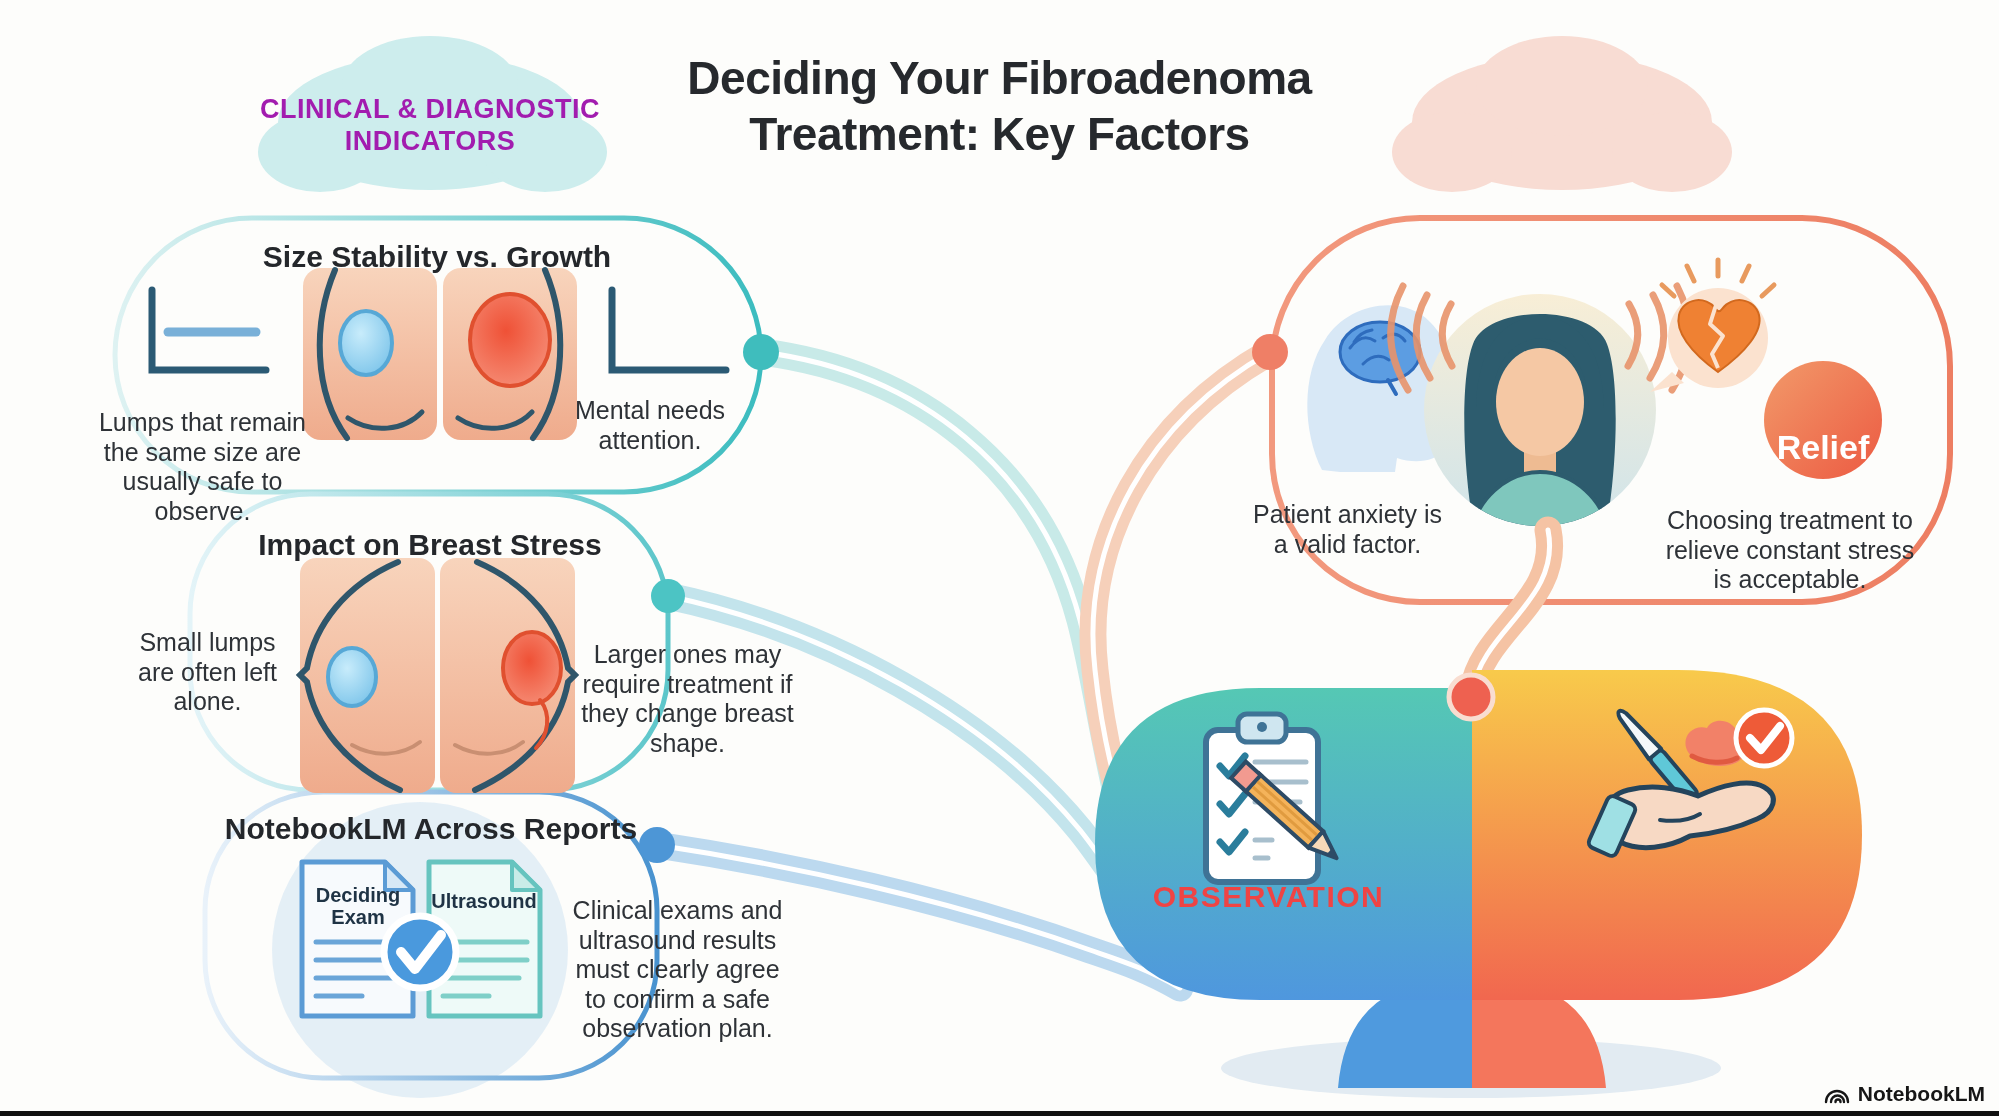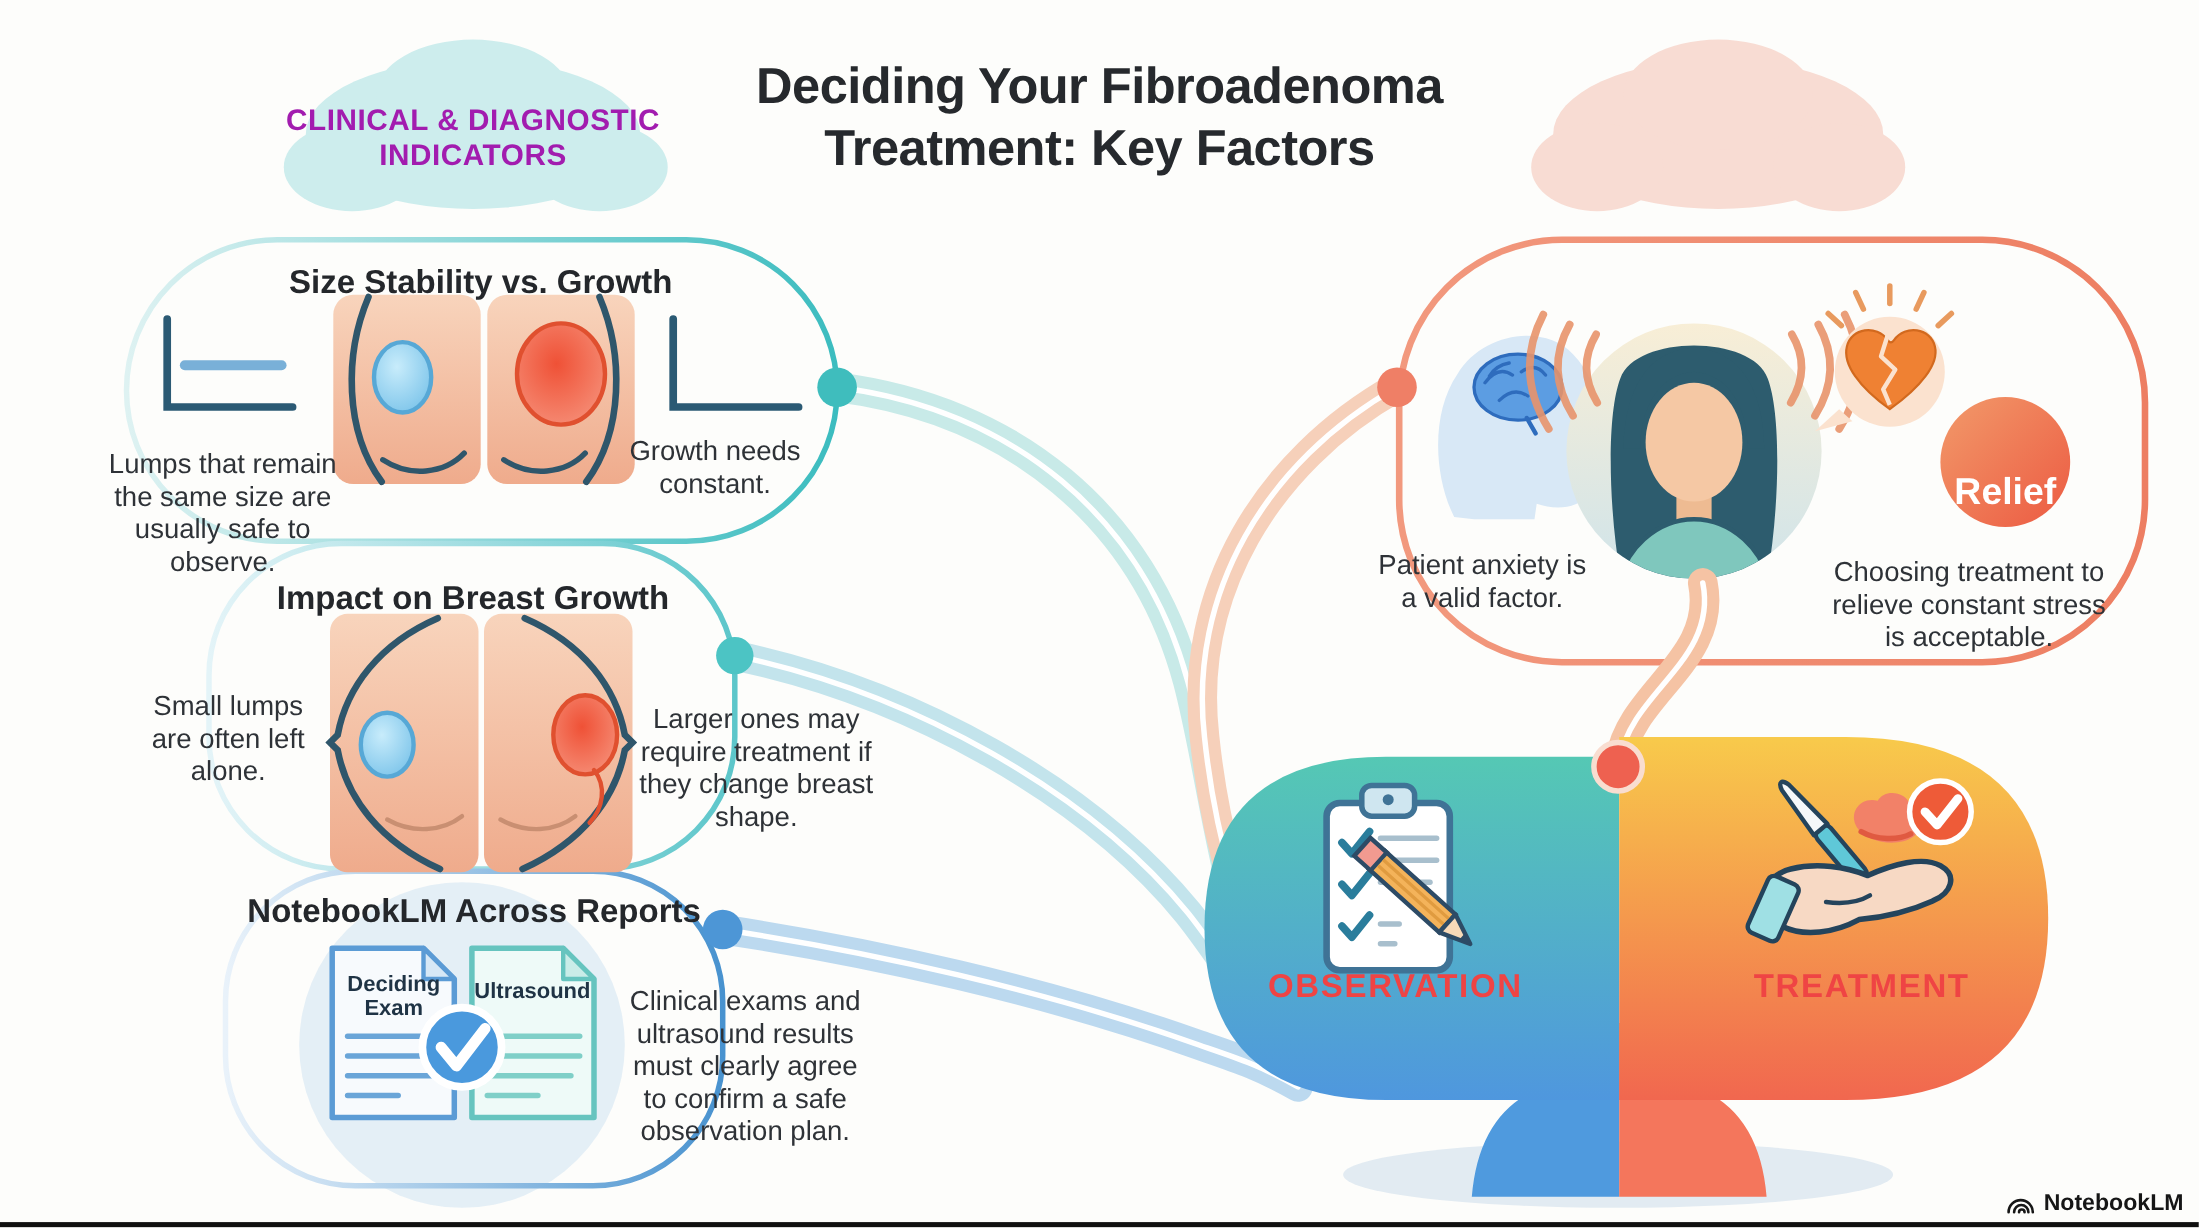--- a/index.html
+++ b/index.html
@@ -270,37 +270,36 @@
   <circle cx="657" cy="845" r="18" fill="#4d96d6"></circle>
   <circle cx="1270" cy="352" r="18" fill="#ef7f66"></circle>
 </svg>
 
 <div class="txt title">Deciding Your Fibroadenoma Treatment: Key Factors</div>
 
 <div class="txt sec-header teal">CLINICAL &amp; DIAGNOSTIC INDICATORS</div>
 
 <div class="txt box-title" style="left:137px;top:240px;width:600px;">Size Stability vs. Growth</div>
 <div class="txt caption" style="left:85px;top:392px;width:235px;margin-top:16px;">Lumps that remain the same size are usually safe to observe.</div>
-<div class="txt caption" style="left:565px;top:396px;width:170px;">Growth needs constant.</div>
-
-<div class="txt box-title" style="left:190px;top:528px;width:480px;">Impact on Breast Growth</div>
+<div class="txt caption" style="left:565px;top:396px;width:170px;">Mental needs attention.</div>
+
+<div class="txt box-title" style="left:190px;top:528px;width:480px;">Impact on Breast Stress</div>
 <div class="txt caption" style="left:120px;top:628px;width:175px;">Small lumps are often left alone.</div>
 <div class="txt caption" style="left:575px;top:640px;width:225px;">Larger ones may require treatment if they change breast shape.</div>
 
 <div class="txt box-title" style="left:205px;top:812px;width:452px;">NotebookLM Across Reports</div>
 <div class="txt doc-label" style="left:306px;top:884px;width:104px;">Deciding Exam</div>
 <div class="txt doc-label" style="left:428px;top:890px;width:112px;">Ultrasound</div>
 <div class="txt caption" style="left:570px;top:896px;width:215px;">Clinical exams and ultrasound results must clearly agree to confirm a safe observation plan.</div>
 
 <div class="txt caption" style="left:1245px;top:500px;width:205px;">Patient anxiety is a valid factor.</div>
 <div class="txt relief-label" style="left:1763px;top:400px;width:120px;margin-top:28px;">Relief</div>
 <div class="txt caption" style="left:1665px;top:506px;width:250px;">Choosing treatment to relieve constant stress is acceptable.</div>
 
 <div class="txt tree-label" style="left:1106px;top:880px;width:325px;">OBSERVATION</div>
-<div class="txt tree-label" style="left:1530px;top:880px;width:325px;">TREATMENT</div>
 
 <div class="footer">
   <svg width="28" height="22" viewBox="0 0 28 22">
     <g fill="none" stroke="#171717" stroke-width="2.4" stroke-linecap="round">
       <path d="M3,19 A11,11 0 0 1 25,19"></path>
       <path d="M8,19 A6.5,6.5 0 0 1 21,19"></path>
       <path d="M12.5,19 A2.5,2.5 0 0 1 17.5,19"></path>
     </g>
   </svg>
   <span class="brand">NotebookLM</span>

